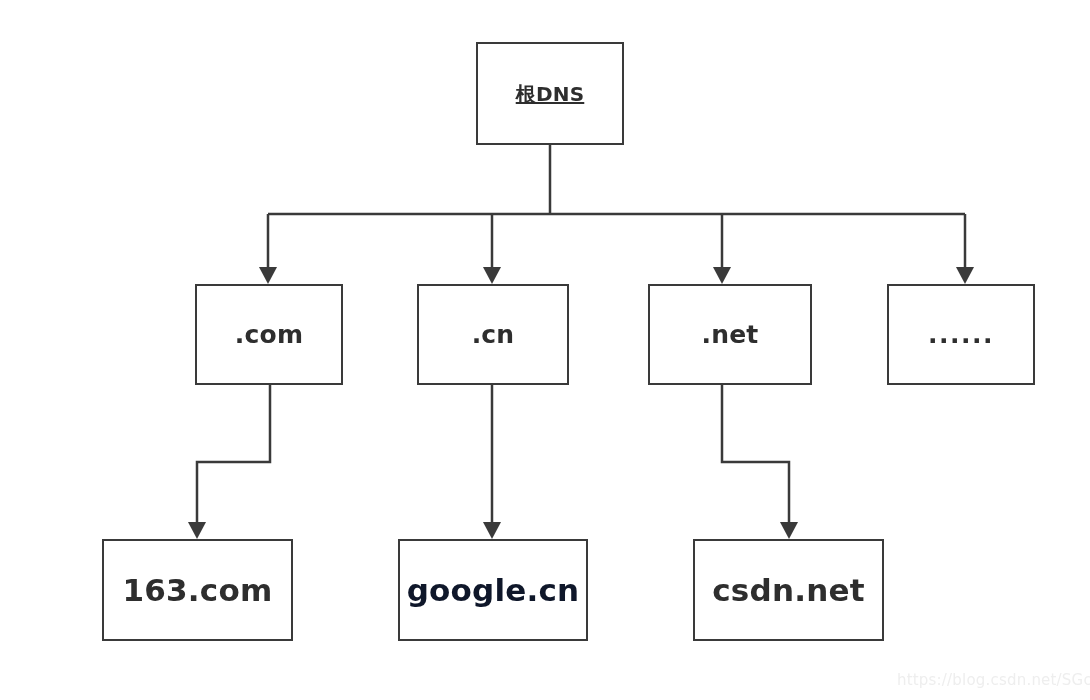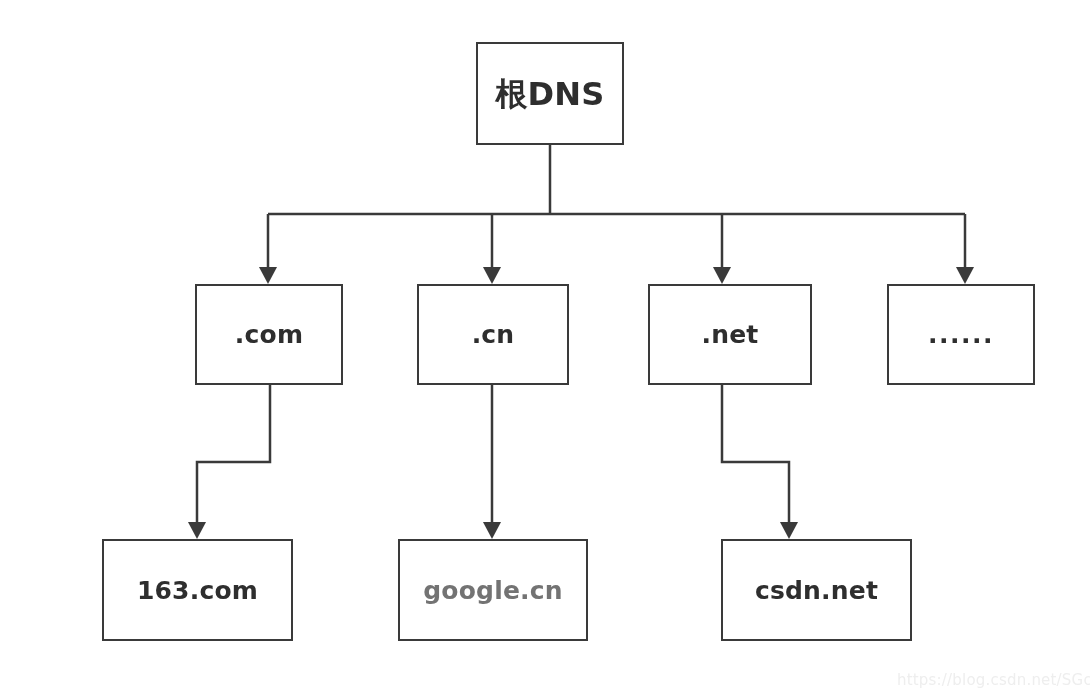--- a/index.html
+++ b/index.html
@@ -36,23 +36,23 @@
     justify-content: center;
     z-index: 2;
   }
   .node-label {
     font-weight: bold;
     color: #2e2e2e;
     letter-spacing: 0.2px;
     line-height: 1;
     white-space: nowrap;
   }
-  .node-root .node-label   { font-size: 32px; }
+  .node-root .node-label   { font-size: 20px; text-decoration: underline; }
   .node-tld .node-label    { font-size: 25px; }
-  .node-domain .node-label { font-size: 25px; }
+  .node-domain .node-label { font-size: 31px; }
   .node-ellipsis .node-label {
     font-size: 25px;
     letter-spacing: 1.5px;
   }
   .watermark {
     position: absolute;
     font-size: 15px;
     color: #eeeeee;
     white-space: nowrap;
     letter-spacing: 0.2px;
@@ -108,22 +108,22 @@
       <div class="node node-tld" style="left: 648px; top: 284px; width: 164px; height: 101px; border-color: rgb(58, 58, 58);">
         <span class="node-label" style="color: rgb(46, 46, 46);">.net</span>
       </div>
       <div class="node node-ellipsis" style="left: 887px; top: 284px; width: 148px; height: 101px; border-color: rgb(58, 58, 58);">
         <span class="node-label" style="color: rgb(46, 46, 46);">......</span>
       </div>
       <div class="node node-domain" style="left: 102px; top: 539px; width: 191px; height: 102px; border-color: rgb(58, 58, 58);">
         <span class="node-label" style="color: rgb(46, 46, 46);">163.com</span>
       </div>
       <div class="node node-domain" style="left: 398px; top: 539px; width: 190px; height: 102px; border-color: rgb(58, 58, 58);">
-        <span class="node-label" style="color: #737373;">google.cn</span>
+        <span class="node-label" style="color: #0f172a;">google.cn</span>
       </div>
-      <div class="node node-domain" style="left: 693px; top: 539px; width: 191px; height: 102px; border-color: rgb(58, 58, 58); margin-left: 28px;">
+      <div class="node node-domain" style="left: 693px; top: 539px; width: 191px; height: 102px; border-color: rgb(58, 58, 58);">
         <span class="node-label" style="color: rgb(46, 46, 46);">csdn.net</span>
       </div>
     </div>
 
   <div class="watermark" style="left: 897px; top: 671px;">https://blog.csdn.net/SGchi</div>
 
 </div>
 
 </body></html>

